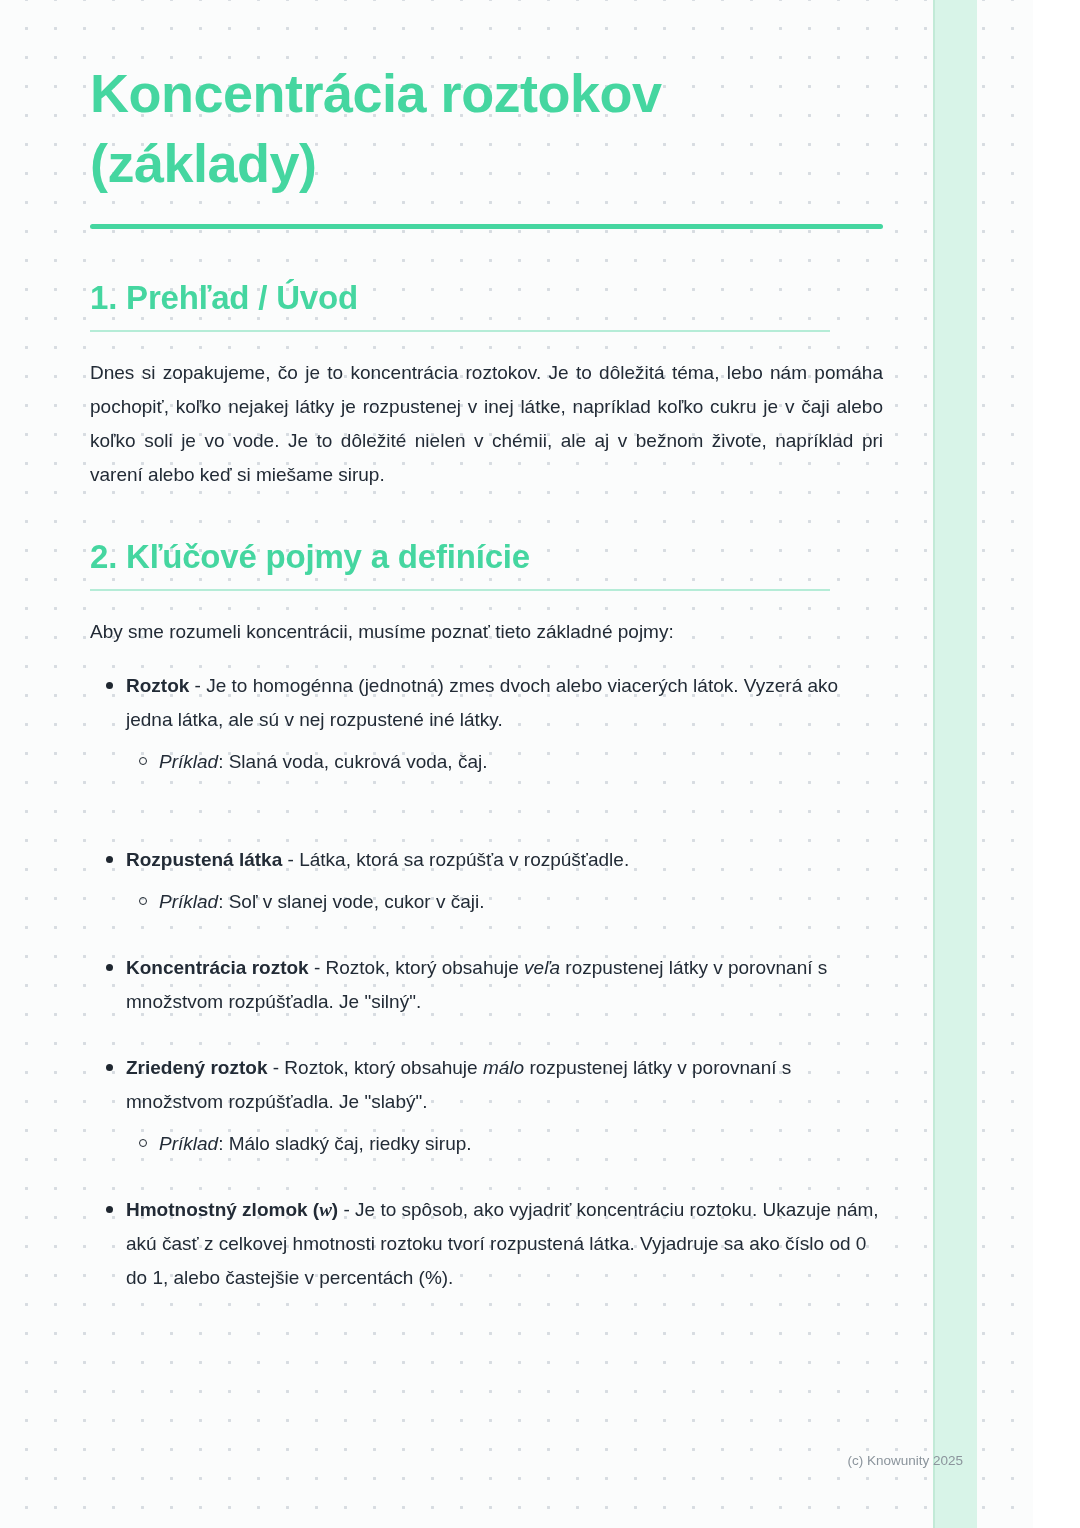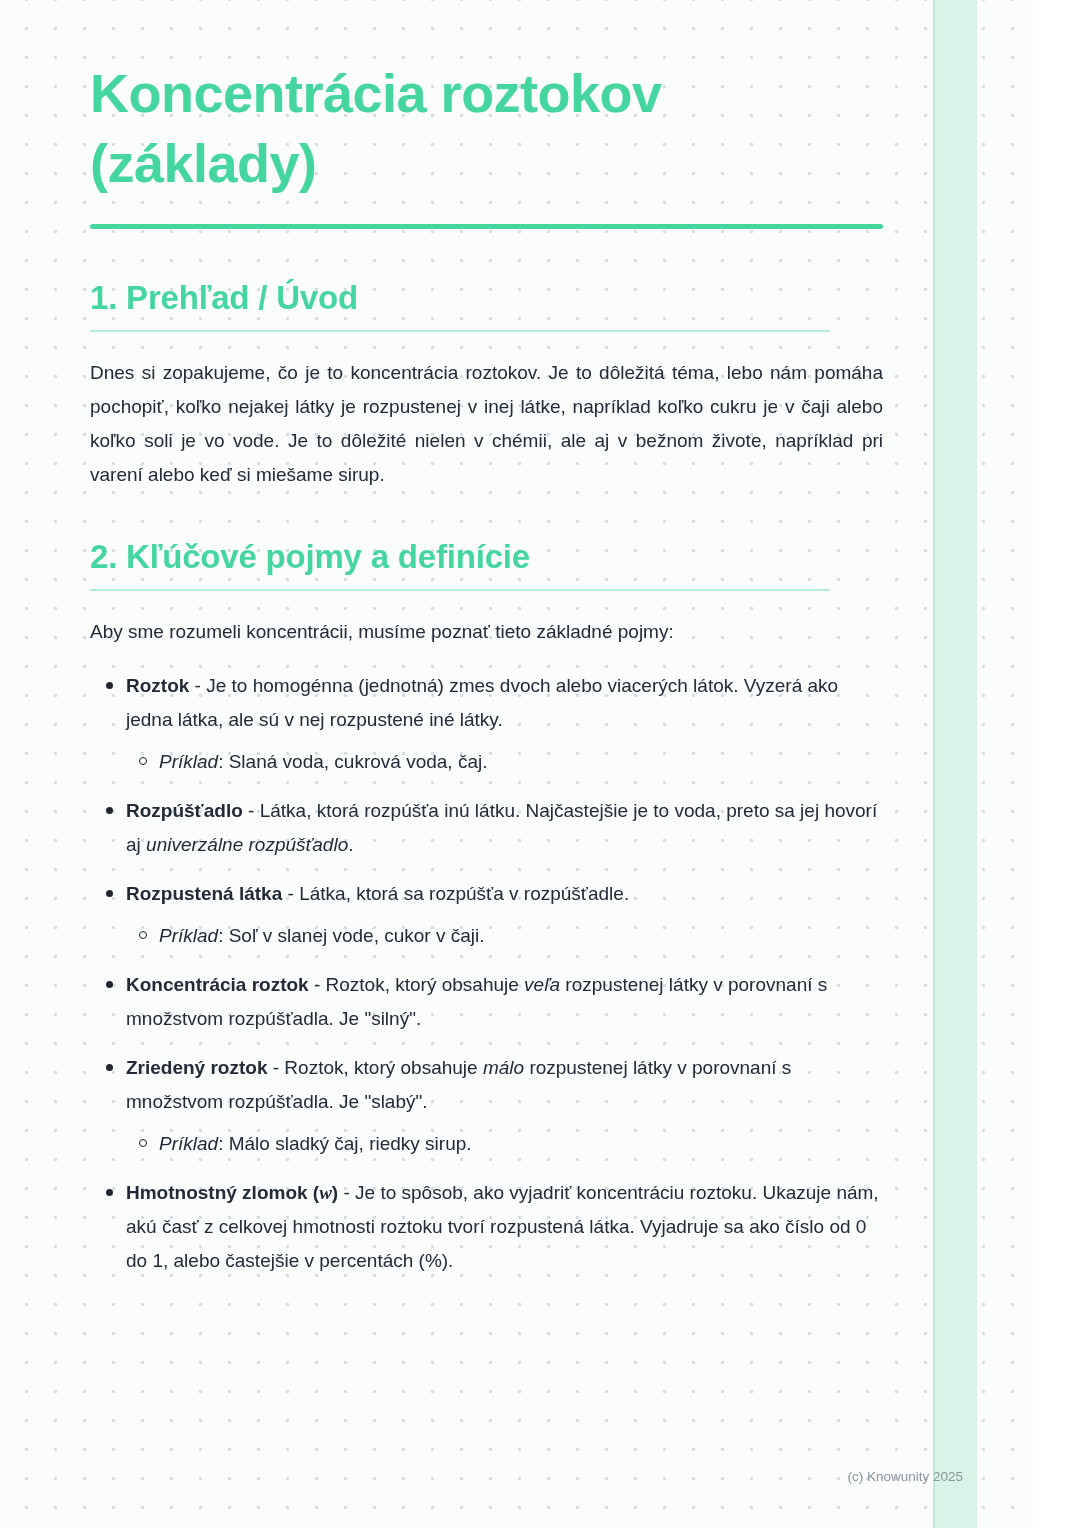--- a/index.html
+++ b/index.html
@@ -74,21 +74,21 @@
     font-size: 19px;
     line-height: 34px;
   }
   p.justify { text-align: justify; }
 
   .terms {
     margin-top: 20px;
     padding-left: 16px;
     display: flex;
     flex-direction: column;
-    gap: 15px;
+    gap: 32px;
   }
 
   .term-lead { display: flex; }
   .bullet-dot {
     flex: none;
     width: 7px; height: 7px;
     border-radius: 50%;
     background: #1f2730;
     margin: 13px 13px 0 0;
   }
@@ -115,21 +115,21 @@
   .example-text {
     margin: 0;
     flex: 1;
     font-size: 19px;
     line-height: 34px;
   }
 
   .page-footer {
     position: absolute;
     right: 70px;
-    bottom: 44px;
+    bottom: 60px;
     font-size: 13.5px;
     color: var(--footer-text, #8b949c);
   }
 </style>
 </head>
 <body>
 
 <div class="page">
 
   <div class="accent-stripe"></div>
@@ -158,24 +158,20 @@
             <span class="bullet-dot"></span>
             <p class="term-text"><span style="font-weight: 700;">Roztok</span><span> - Je to homogénna (jednotná) zmes dvoch alebo viacerých látok. Vyzerá ako jedna látka, ale sú v nej rozpustené iné látky.</span></p>
           </div>
           <div class="term-example">
             <span class="bullet-circle"></span>
             <p class="example-text"><span style="font-style: italic;">Príklad</span><span>: Slaná voda, cukrová voda, čaj.</span></p>
           </div>
         </div>
 
         <div class="term">
-          <div class="term-lead">
-            <span class="bullet-dot"></span>
-            <p class="term-text"><span style="font-weight: 700;">Rozpúšťadlo</span><span> - Látka, ktorá rozpúšťa inú látku. Najčastejšie je to voda, preto sa jej hovorí aj </span><span style="font-style: italic;">univerzálne rozpúšťadlo</span><span>.</span></p>
-          </div>
         </div>
 
         <div class="term">
           <div class="term-lead">
             <span class="bullet-dot"></span>
             <p class="term-text"><span style="font-weight: 700;">Rozpustená látka</span><span> - Látka, ktorá sa rozpúšťa v rozpúšťadle.</span></p>
           </div>
           <div class="term-example">
             <span class="bullet-circle"></span>
             <p class="example-text"><span style="font-style: italic;">Príklad</span><span>: Soľ v slanej vode, cukor v čaji.</span></p>

